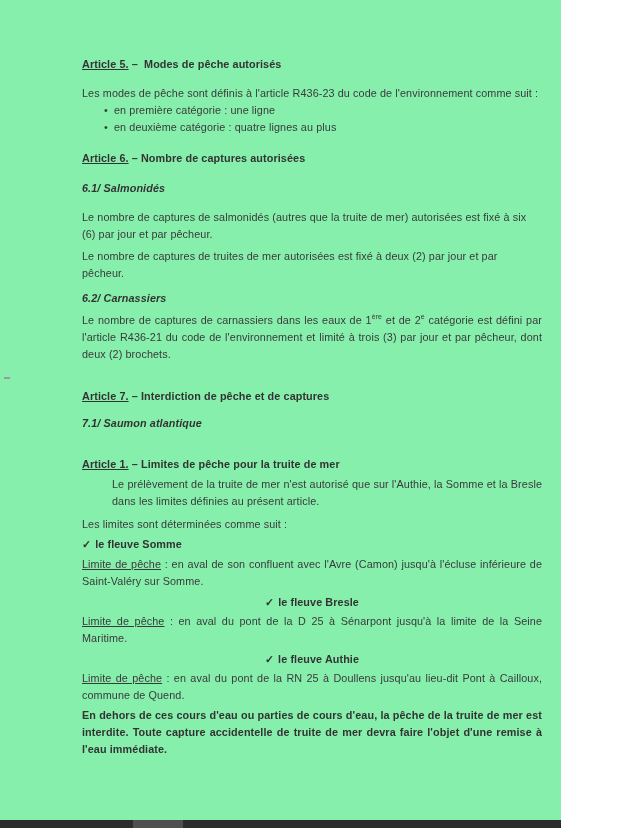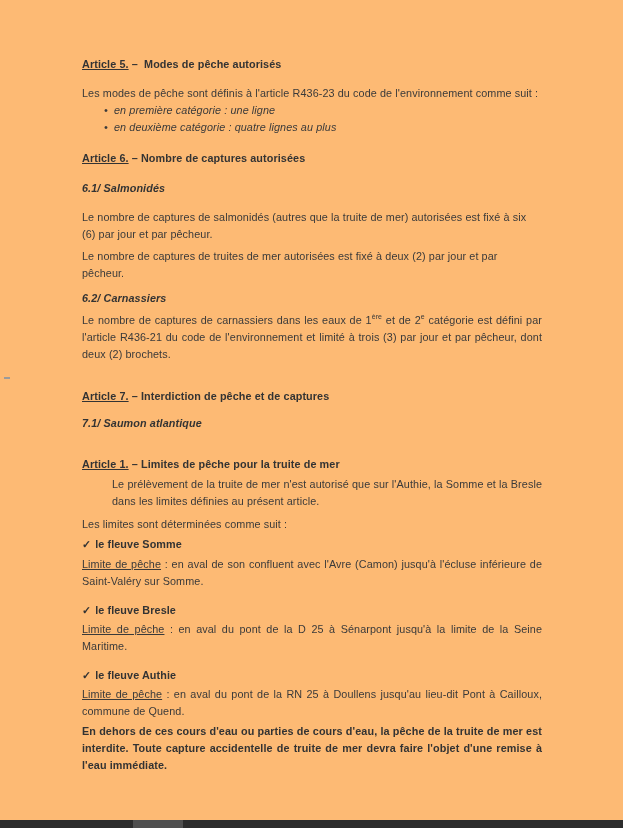--- a/index.html
+++ b/index.html
@@ -3,40 +3,40 @@
 <meta charset="utf-8">
 <style>
   * { margin: 0; padding: 0; box-sizing: border-box; }
   html, body { background: #ffffff; }
   body {
     width: 623px; height: 828px;
     font-family: "Liberation Sans", sans-serif;
   }
   .page {
     position: relative;
-    width: 623px; height: 828px;
-    background: #fdba74;
+    width: 561px; height: 828px;
+    background: #86efac;
     overflow: hidden;
     color: #3a3a3a;
   }
   .content {
     position: absolute;
     left: 82px; top: 56px;
     width: 460px;
     font-size: 10.8px;
     line-height: 17px;
     letter-spacing: 0.1px;
   }
   .article-heading { font-weight: bold; color: #333333; }
   .article-heading .article-label { text-decoration: underline; }
   .sub-heading { font-weight: bold; font-style: italic; color: #333333; }
   p.body { text-align: justify; }
   p.body.left { text-align: left; }
   .bullets { list-style: none; }
-  .bullets li { padding-left: 22px; text-indent: 0; font-style: italic; }
+  .bullets li { padding-left: 22px; text-indent: 0; }
   .bullets .dot { display: inline-block; width: 10px; }
   .underlined-label { text-decoration: underline; }
   sup.ord { font-size: 7px; vertical-align: super; line-height: 0; }
   .check-line { font-weight: bold; color: #333333; }
   .check-line .check { display: inline-block; margin-right: 4px; font-weight: bold; }
   .closing { font-weight: bold; text-align: justify; color: #333333; }
 
   
   .m-intro5    { margin-top: 12px; }
   .m-art6      { margin-top: 14px; }
@@ -46,21 +46,21 @@
   .m-s62h      { margin-top: 8px; }
   .m-s62p      { margin-top: 5px; }
   .m-art7      { margin-top: 25px; }
   .m-s71h      { margin-top: 10px; }
   .m-s71p      { margin-top: 6px; }
   .m-art8      { margin-top: 24px; }
   .m-a8intro   { margin-top: 3px; margin-left: 30px; }
   .m-limintro  { margin-top: 6px; }
   .m-check1    { margin-top: 3px; }
   .m-limit     { margin-top: 3px; }
-  .m-check     { margin-top: 12px; }
+  .m-check     { margin-top: 4px; text-align: center; }
   .m-limit2    { margin-top: 2px; }
   .m-closing   { margin-top: 3px; }
 
   
   .edge-mark {
     position: absolute;
     left: 4px; top: 377px;
     width: 6px; height: 2px;
     background: #9b9b9b;
   }

